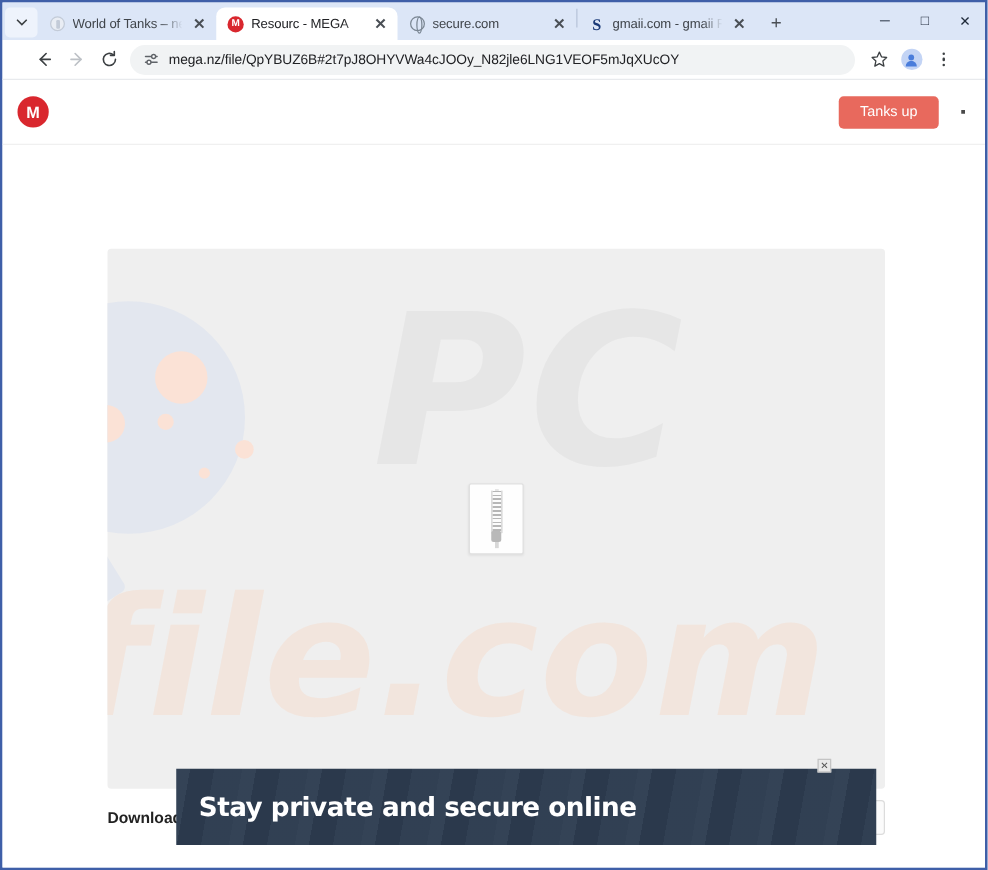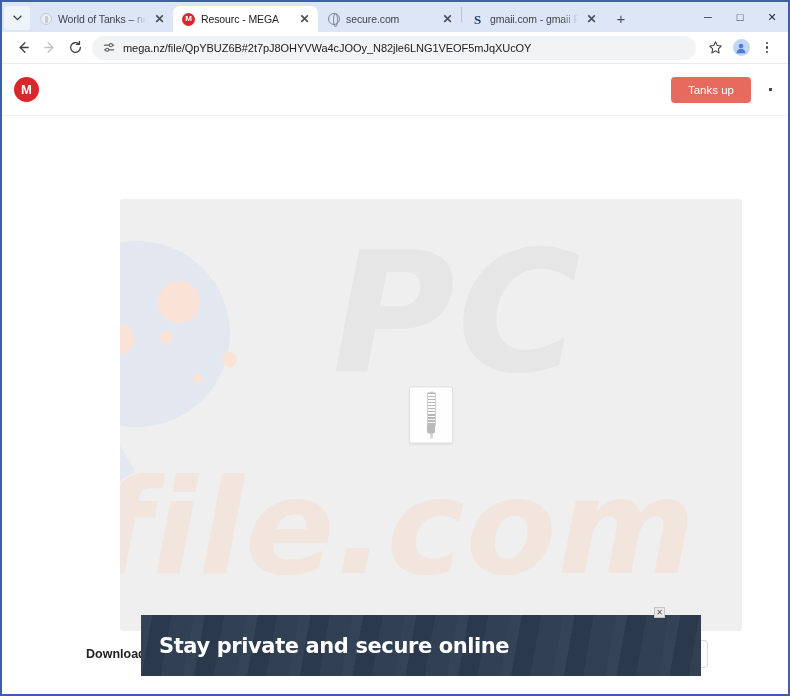--- a/index.html
+++ b/index.html
@@ -132,21 +132,21 @@
     font-family: "Liberation Serif", serif;
     display: flex; align-items: center; justify-content: center;
     line-height: 1;
   }
 
   
   #toolbar {
     height: 32px; flex: 0 0 32px;
     background: #ffffff;
     display: flex; align-items: center;
-    padding: 0 8px;
+    padding: 0 20px;
     border-bottom: 1px solid #e8eaed;
     text-align: right;
   }
   .tb-icon {
     width: 26px; height: 26px;
     display: flex; align-items: center; justify-content: center;
     border-radius: 50%;
     cursor: pointer;
     color: #3c4043;
   }
@@ -228,21 +228,20 @@
   #header-menu span { background: #4a4a4a; width: 3px; height: 3px; }
 
   
   #preview-card {
     position: absolute;
     left: 84px; top: 135px;
     width: 622px; height: 432px;
     background: #efefef;
     border-radius: 3px;
     overflow: hidden;
-    margin-left: 34px;
   }
   #watermark {
     position: absolute; inset: 0;
     overflow: hidden;
   }
   .wm-circle {
     position: absolute;
     left: -76px; top: 42px;
     width: 186px; height: 186px;
     border-radius: 50%;

